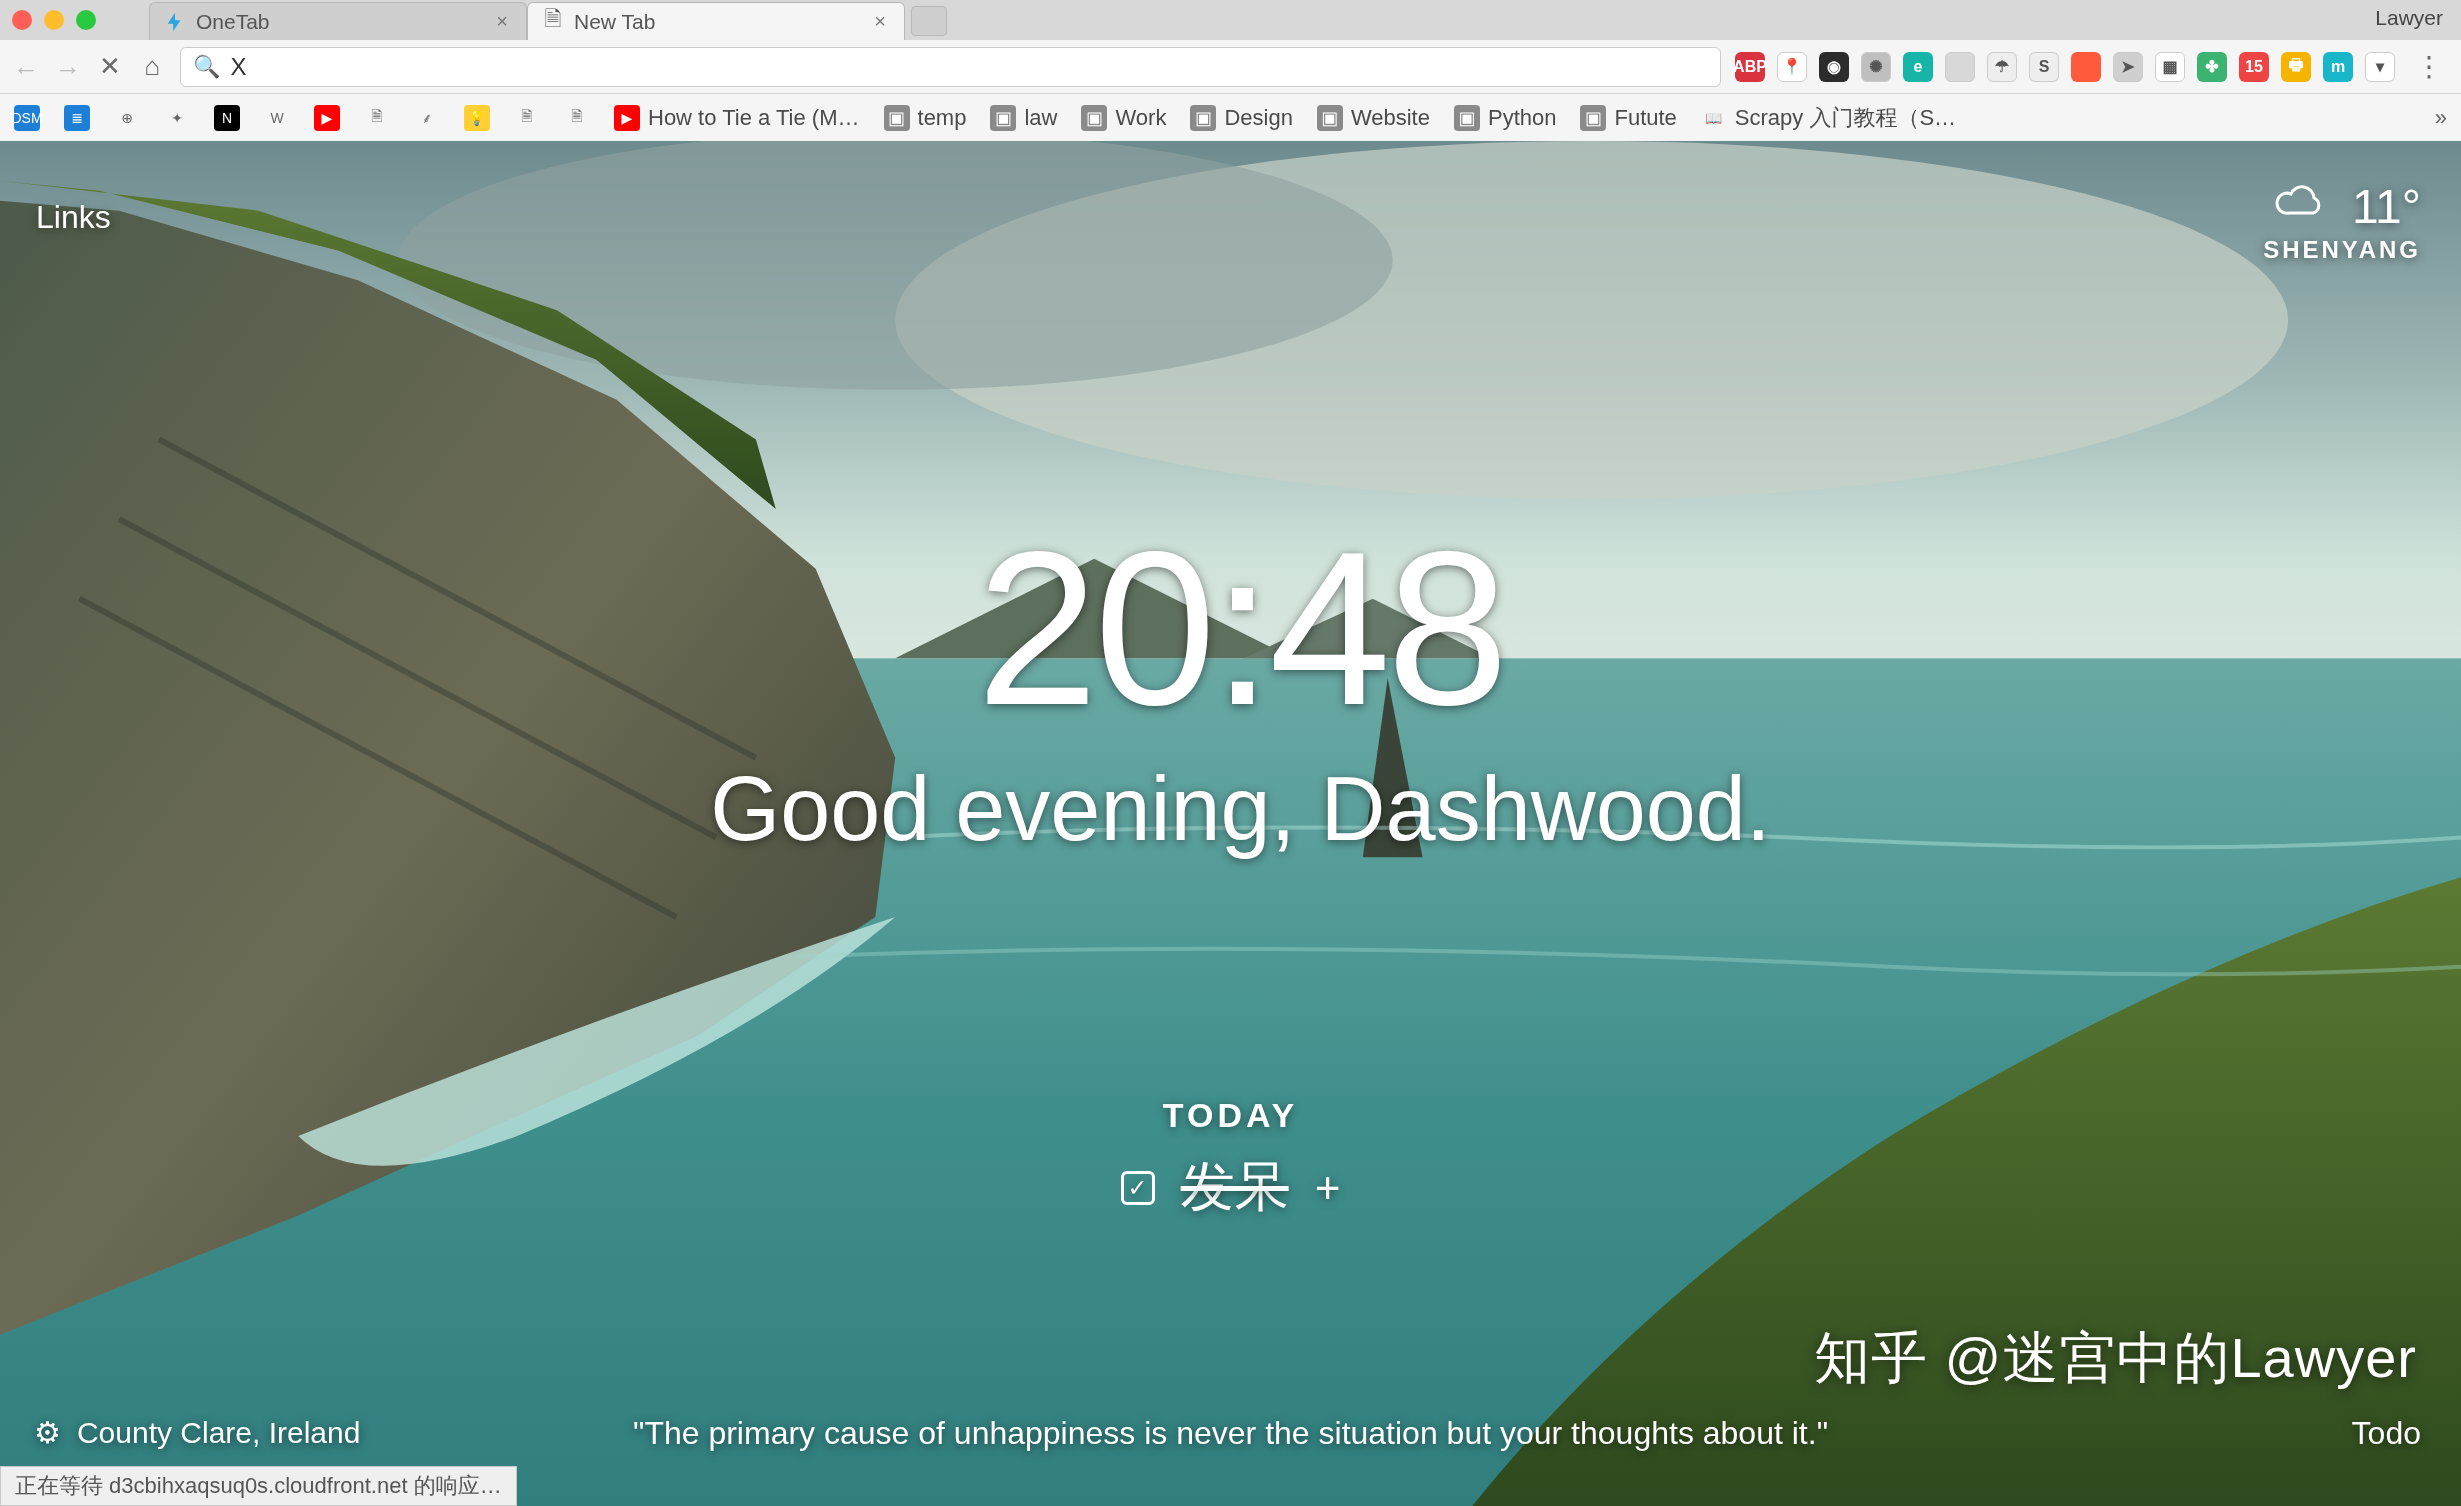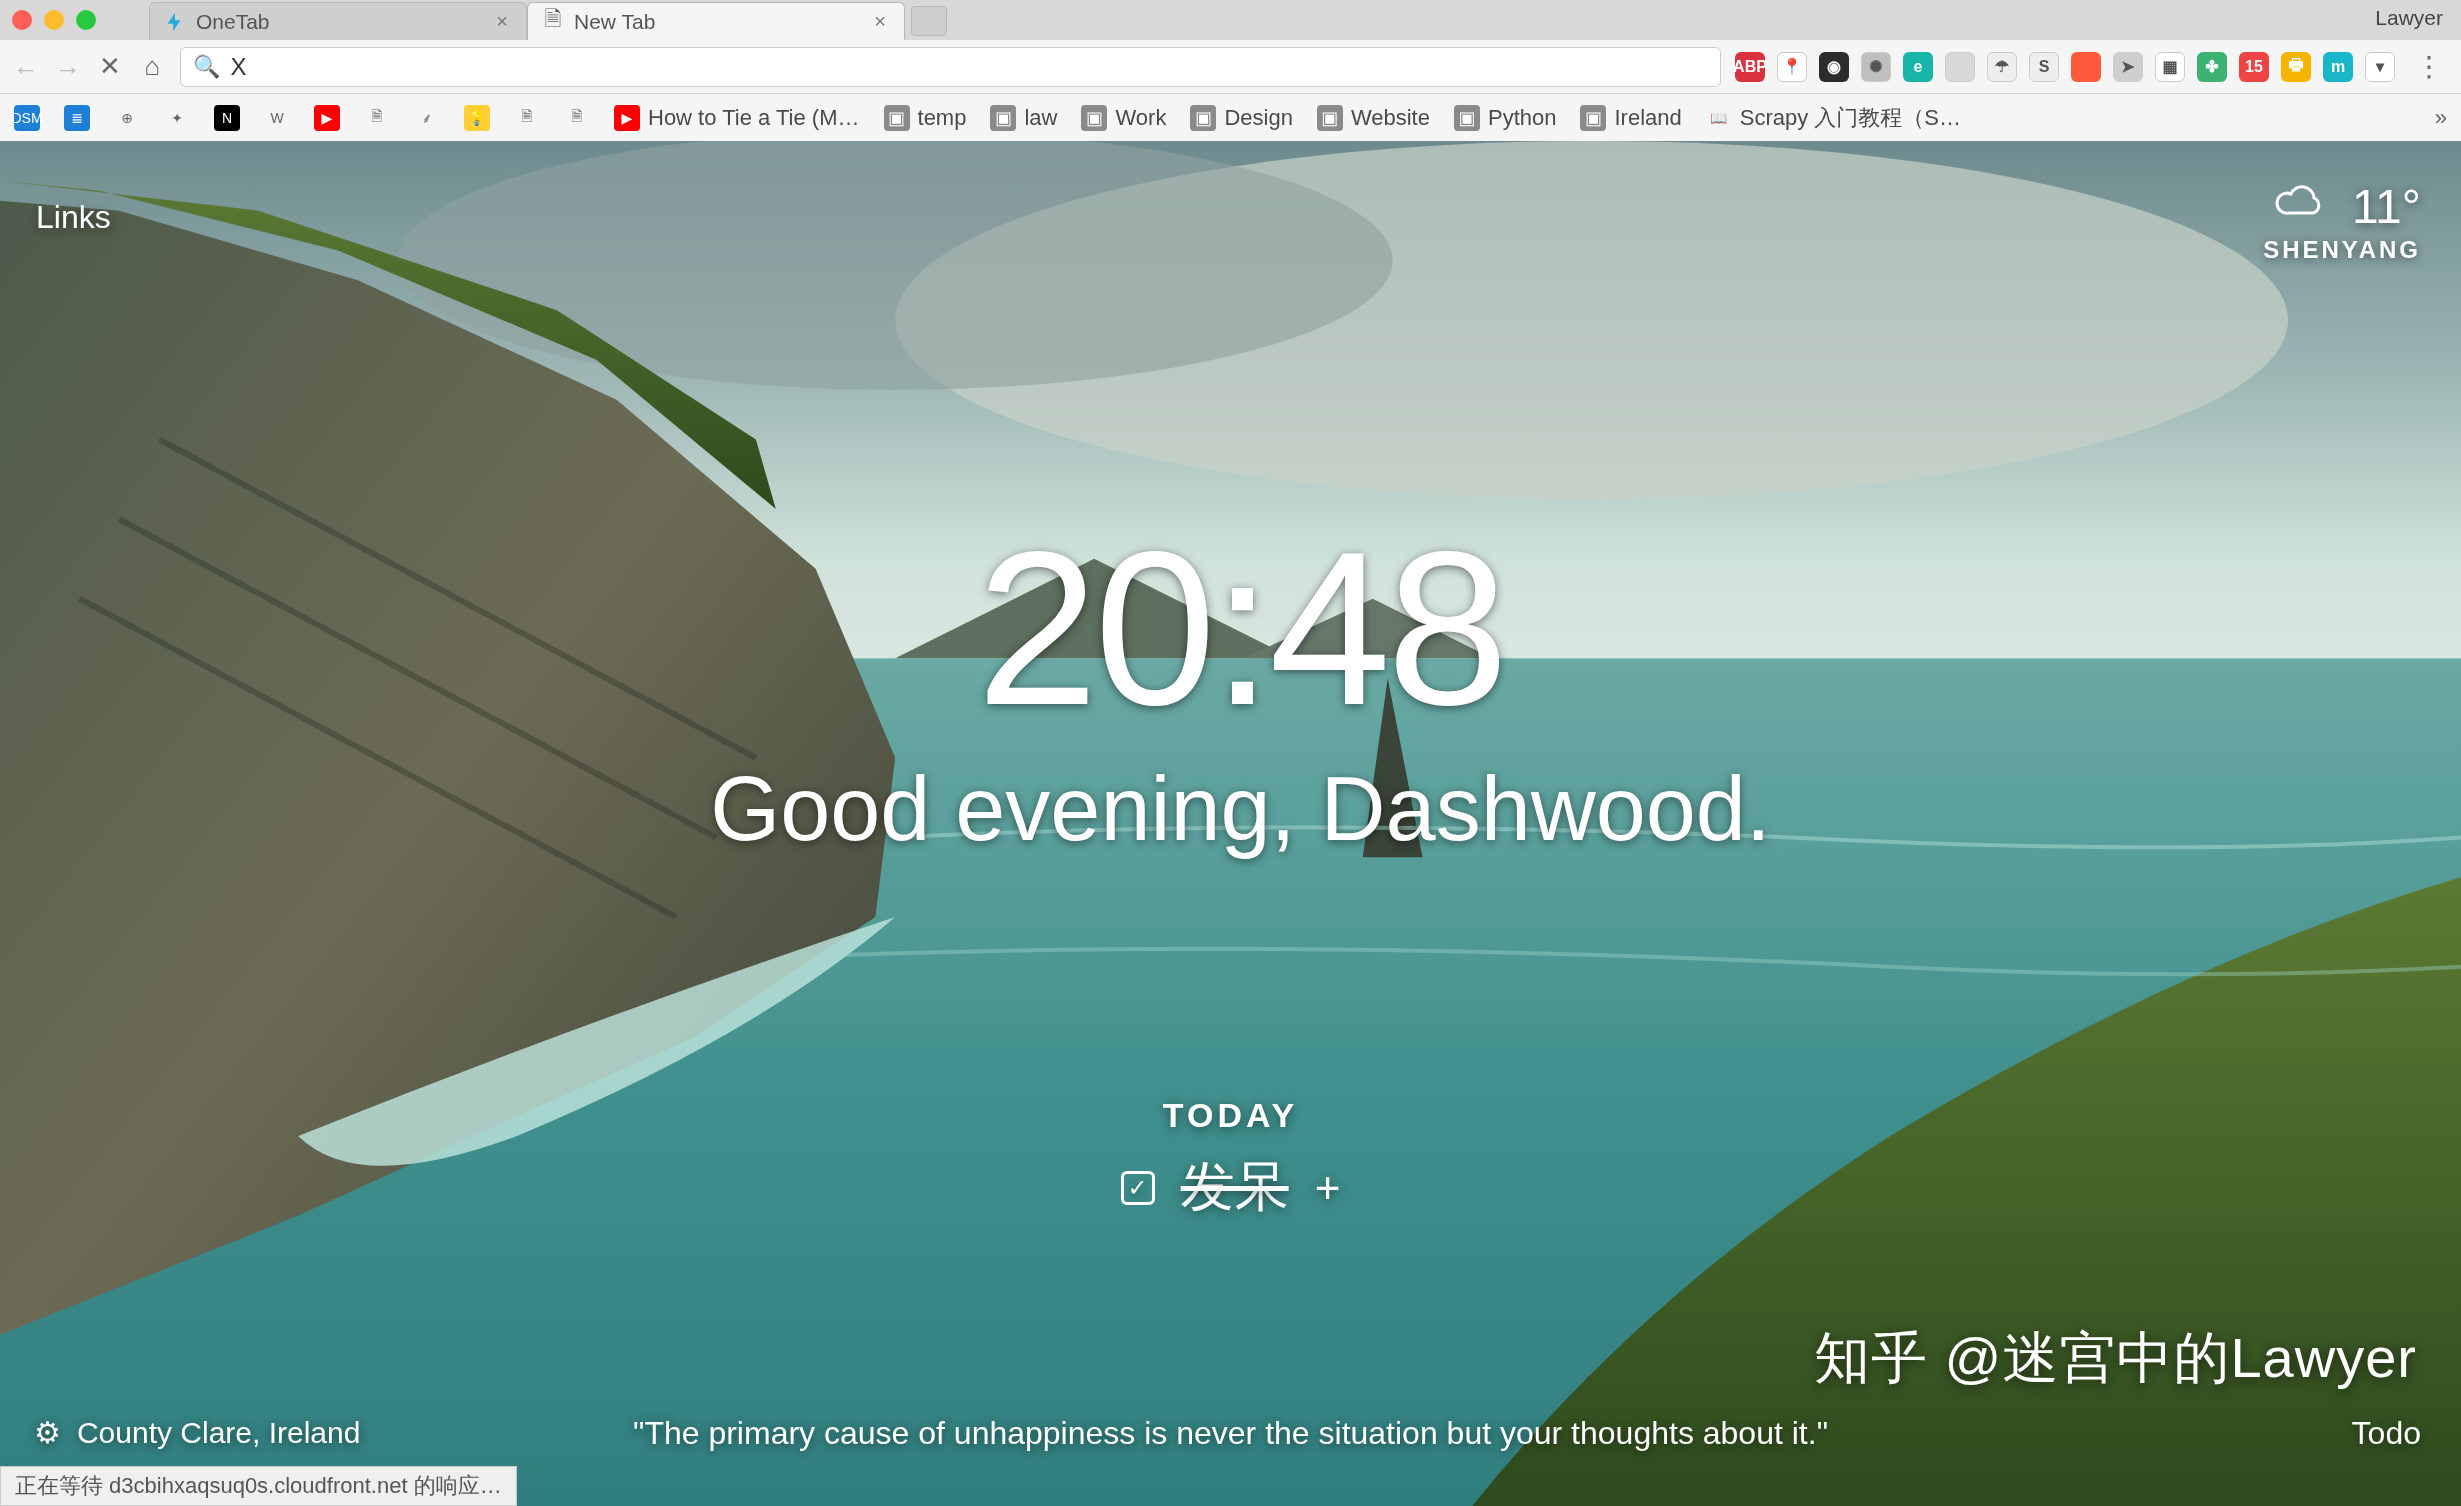--- a/index.html
+++ b/index.html
@@ -191,21 +191,21 @@
     <div class="bm folder">
       <span class="ico">▣</span>
       <span>Website</span>
     </div>
     <div class="bm folder">
       <span class="ico">▣</span>
       <span>Python</span>
     </div>
     <div class="bm folder">
       <span class="ico">▣</span>
-      <span>Ireland</span>
+      <span>Futute</span>
     </div>
     <div class="bm">
       <span class="ico" style="color: rgb(102, 102, 102); font-size: 14px;">📖</span>
       <span>Scrapy 入门教程（S…</span>
     </div>
     <span class="overflow-chev">»</span>
   </div>
 
 <div class="content">
   <div class="wallpaper">

